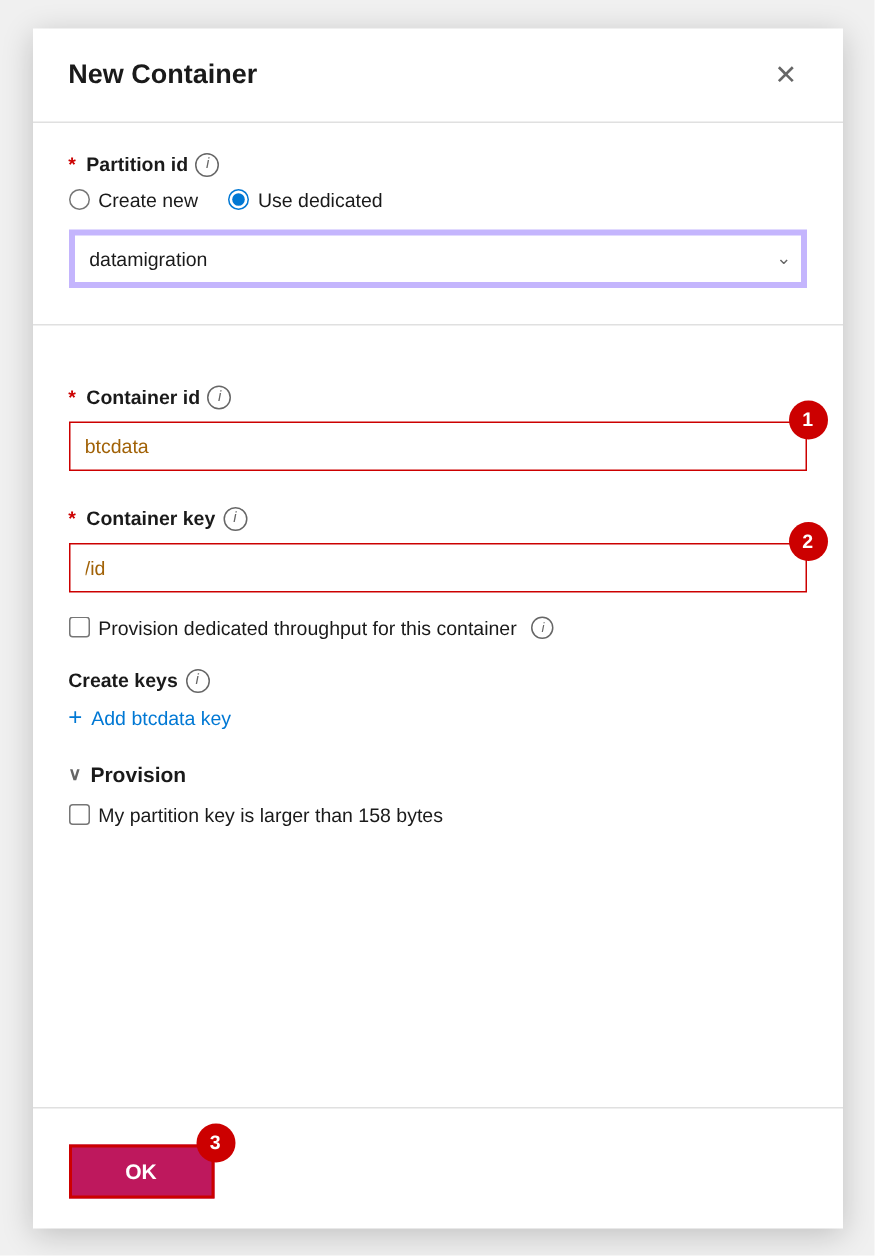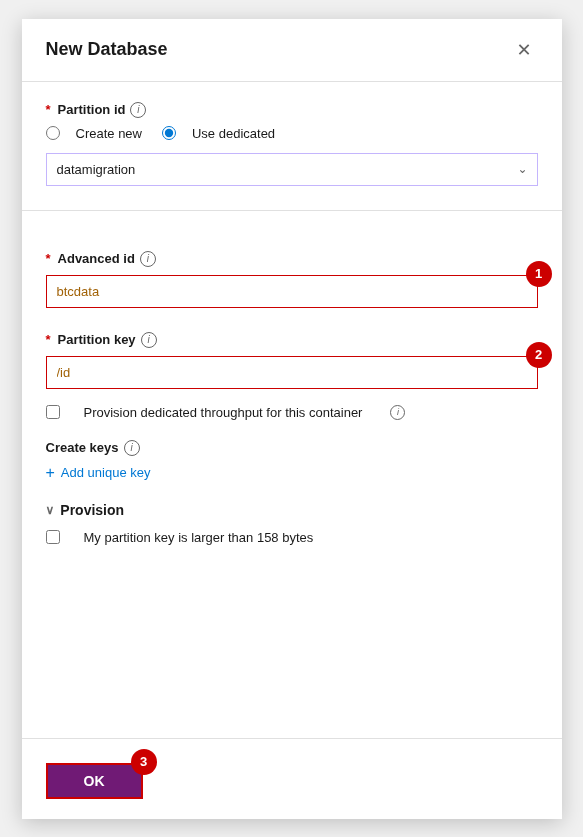--- a/index.html
+++ b/index.html
@@ -95,41 +95,41 @@
     .radio-group {
       display: flex;
       gap: 20px;
       margin-bottom: 12px;
       align-items: center;
     }
 
     .radio-label {
       display: flex;
       align-items: center;
-      gap: 16px;
+      gap: 6px;
       font-size: 13px;
       color: #1a1a1a;
       cursor: pointer;
     }
 
     .radio-label input[type="radio"] {
       accent-color: #0078d4;
       width: 14px;
       height: 14px;
     }
 
     .dropdown-wrapper {
       position: relative;
       margin-bottom: 4px;
     }
 
     .dropdown {
       width: 100%;
       padding: 8px 32px 8px 10px;
-      border: 1px solid #c4b5fd;
+      border: 4px solid #c4b5fd;
       background: #ffffff;
       font-size: 13px;
       color: #1a1a1a;
       appearance: none;
       cursor: pointer;
       outline: none;
     }
 
     .dropdown-chevron {
       position: absolute;
@@ -175,21 +175,21 @@
       align-items: center;
       justify-content: center;
       font-size: 13px;
       font-weight: 700;
       z-index: 10;
     }
 
     .checkbox-label {
       display: flex;
       align-items: center;
-      gap: 24px;
+      gap: 6px;
       font-size: 13px;
       color: #1a1a1a;
       cursor: pointer;
       margin-top: 12px;
     }
 
     .checkbox-label input[type="checkbox"] {
       width: 14px;
       height: 14px;
     }
@@ -270,41 +270,41 @@
       display: flex;
       align-items: center;
     }
 
     .ok-btn-wrapper {
       position: relative;
       display: inline-block;
     }
 
     .ok-btn {
-      background: #701a75;
+      background: #be185d;
       color: #ffffff;
       border: 2px solid #cc0000;
       padding: 8px 36px;
       font-size: 14px;
       font-weight: 600;
       cursor: pointer;
       min-width: 80px;
     }
 
     .spacer {
       flex: 1;
     }
   </style>
 </head>
 <body>
 
 <div class="dialog">
 
   <div class="dialog-header">
-    <span class="dialog-title">New Database</span>
+    <span class="dialog-title">New Container</span>
     <button class="close-btn">✕</button>
   </div>
 
   <hr class="divider">
 
   <div class="section">
     <div class="field-label">
       <span class="required-star">*</span>
       <span>Partition id</span>
       <span class="info-icon">i</span>
@@ -327,33 +327,33 @@
       </select>
       <span class="dropdown-chevron">⌄</span>
     </div>
   </div>
 
   <hr class="section-divider">
 
   <div class="section">
     <div class="field-label">
       <span class="required-star">*</span>
-      <span>Advanced id</span>
+      <span>Container id</span>
       <span class="info-icon">i</span>
     </div>
     <div class="input-field-wrapper">
       <input type="text" class="input-field" value="btcdata" style="">
       <span class="step-badge">1</span>
     </div>
   </div>
 
   <div class="section">
     <div class="field-label">
       <span class="required-star">*</span>
-      <span>Partition key</span>
+      <span>Container key</span>
       <span class="info-icon">i</span>
     </div>
     <div class="input-field-wrapper">
       <input type="text" class="input-field" value="/id" style="">
       <span class="step-badge">2</span>
     </div>
   </div>
 
   <label class="checkbox-label">
     <input type="checkbox" style="">
@@ -361,21 +361,21 @@
     <span class="info-icon-sm">i</span>
   </label>
 
   <div class="unique-keys-section">
     <div class="field-label">
       <span>Create keys</span>
       <span class="info-icon">i</span>
     </div>
     <button class="add-key-btn">
       <span class="plus-icon">+</span>
-      <span>Add unique key</span>
+      <span>Add btcdata key</span>
     </button>
   </div>
 
   <div class="advanced-section">
     <button class="advanced-toggle">
       <span class="chevron-icon">∨</span>
       <span>Provision</span>
     </button>
     <div class="advanced-content">
       <label class="checkbox-label">

